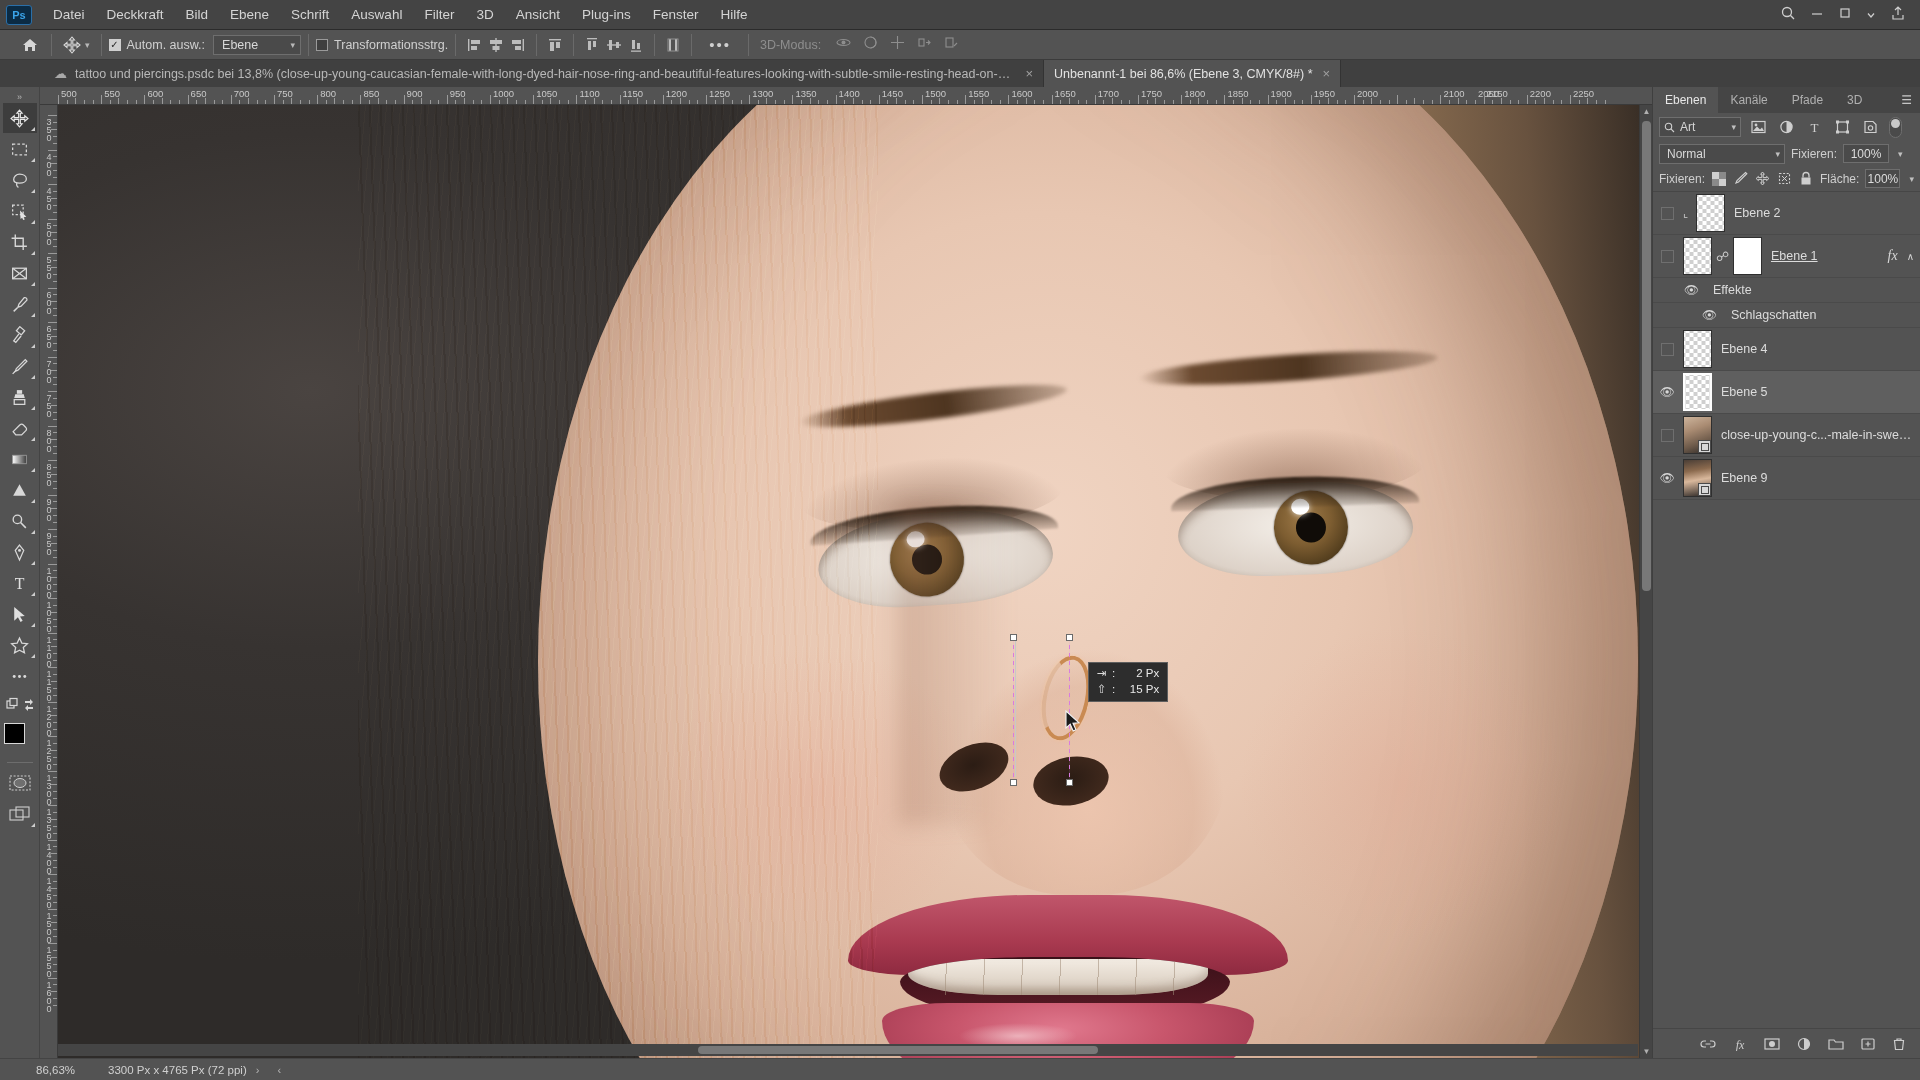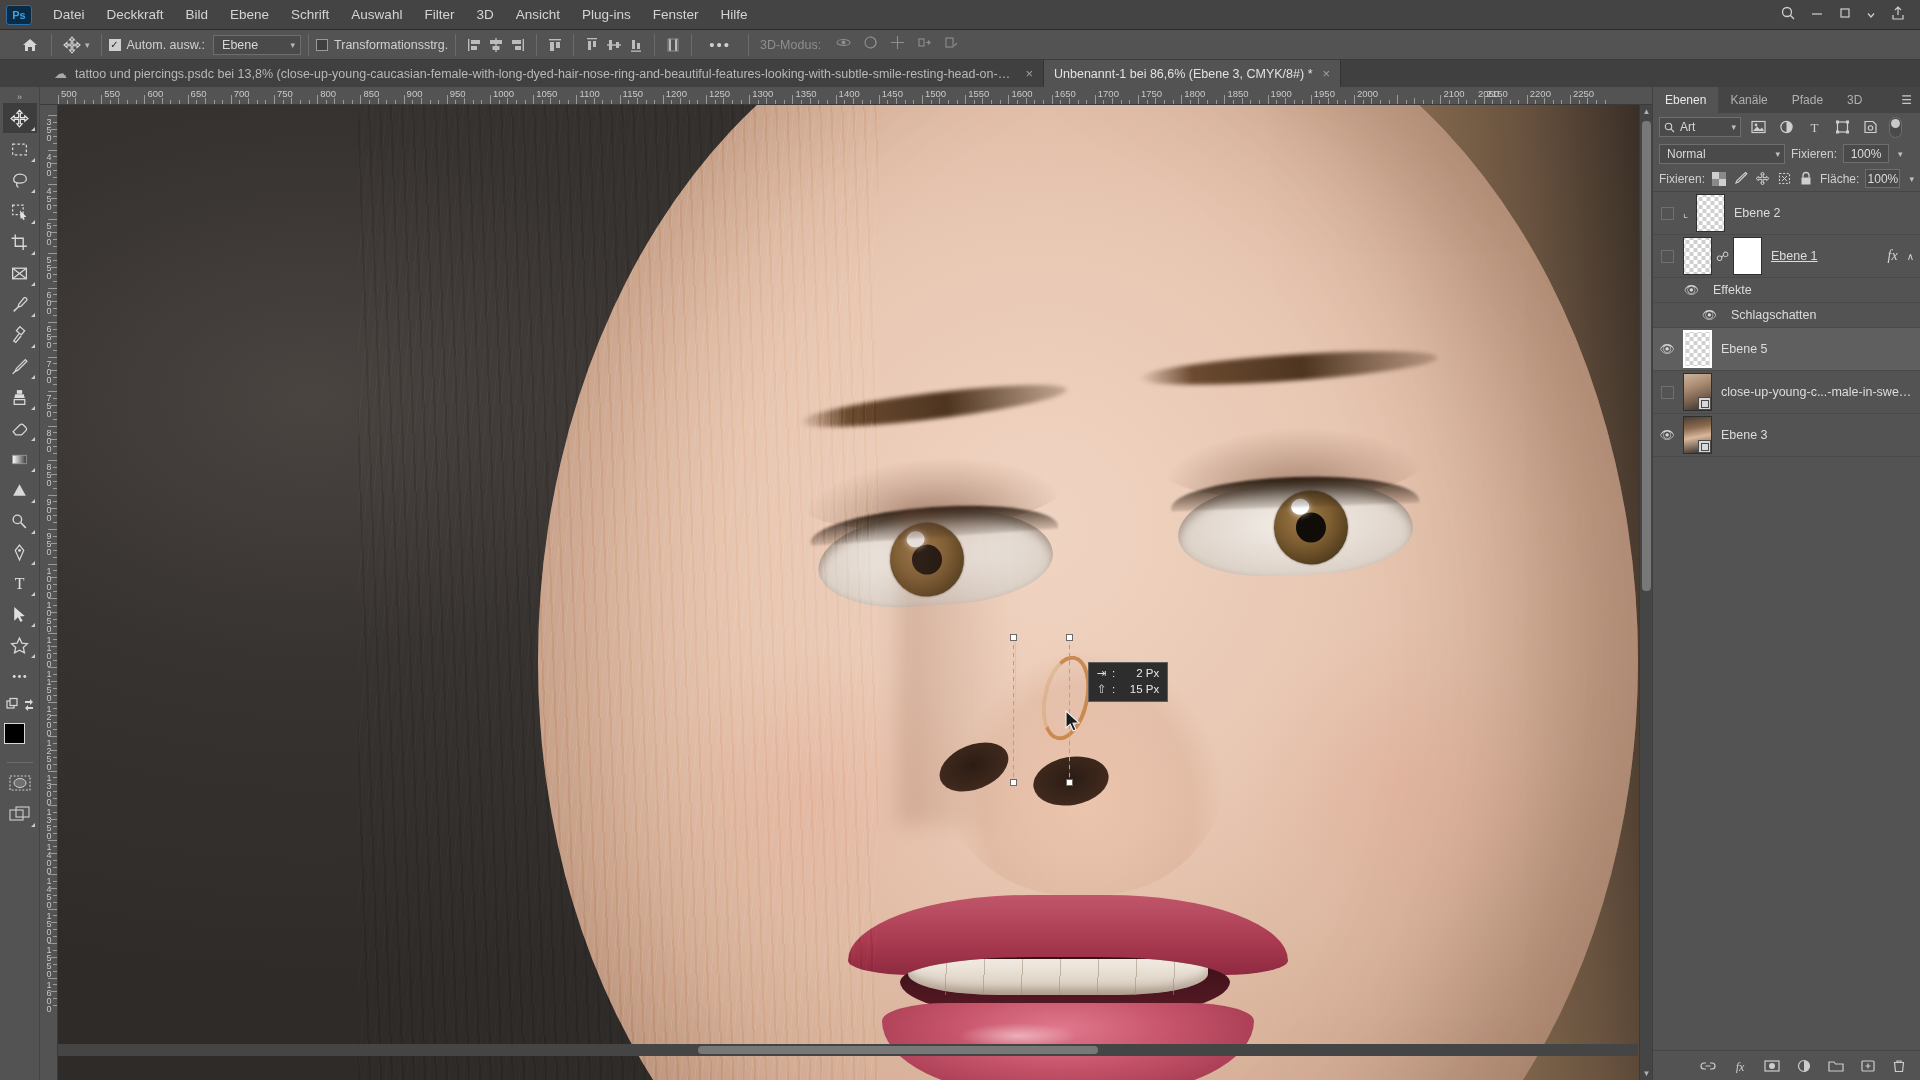--- a/index.html
+++ b/index.html
@@ -1335,20 +1335,29 @@
             </div>
           <span class="etxt">Effekte</span>
         </div>
         <div class="effectrow sub">
           <div class="ec-eye">
               <span class="eye-on">👁</span>
             </div>
           <span class="etxt">Schlagschatten</span>
         </div>
 
+        <div class="layer">
+          <div class="eyecol">
+              <span class="eyebox"></span>
+            </div>
+          <div class="thumb-wrap">
+            <div class="lthumb"></div>
+          </div>
+          <div class="lname">Ebene 4</div>
+        </div>
 
         <div class="layer selected">
           <div class="eyecol">
               <span class="eye-on">👁</span>
             </div>
           <div class="thumb-wrap">
             <div class="lthumb selected-thumb"></div>
           </div>
           <div class="lname">Ebene 5</div>
         </div>
@@ -1367,21 +1376,21 @@
 
         <div class="layer">
           <div class="eyecol">
               <span class="eye-on">👁</span>
             </div>
           <div class="thumb-wrap">
             <div class="lthumb photo2">
                 <span class="smartbadge"></span>
               </div>
           </div>
-          <div class="lname">Ebene 3</div>
+          <div class="lname">Ebene 9</div>
         </div>
       </div>
 
       <div class="panel-footer">
         <span class="pf-icon">
           <svg width="16" height="14" viewBox="0 0 16 14">
               <path d="M6 4 H4 a3 3 0 0 0 0 6 h2 M10 4 h2 a3 3 0 0 1 0 6 h-2 M5.5 7 h5" fill="none" stroke="#cdcdcd" stroke-width="1.2"></path>
             </svg>
         </span>
         <span class="pf-icon">
@@ -1418,14 +1427,20 @@
             </svg>
         </span>
       </div>
     </div>
   </div>
 
   <div class="hscroll">
     <div class="hthumb" style="left:640px; width:400px;"></div>
   </div>
 
+  <div class="statusbar">
+    <div class="sb-zoom">86,63%</div>
+    <div class="sb-dims">3300 Px x 4765 Px (72 ppi)</div>
+    <div class="sb-arrow">›</div>
+    <div class="sb-arrow">‹</div>
+  </div>
 
 </div>
 
 </body></html>

